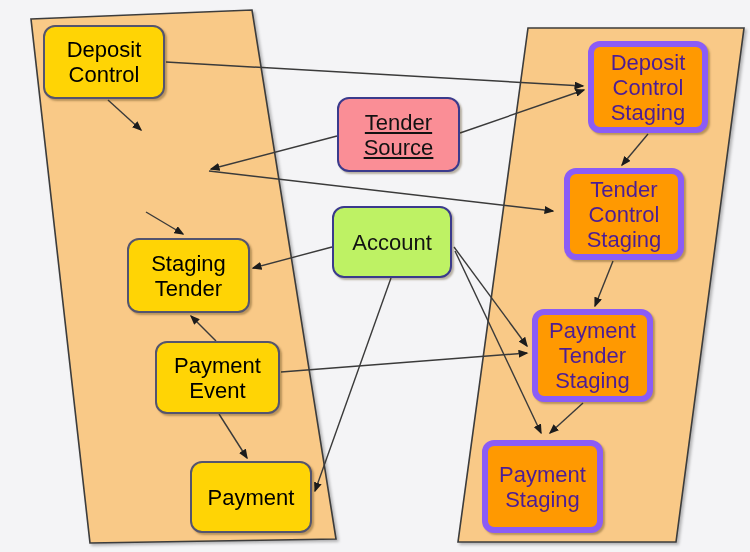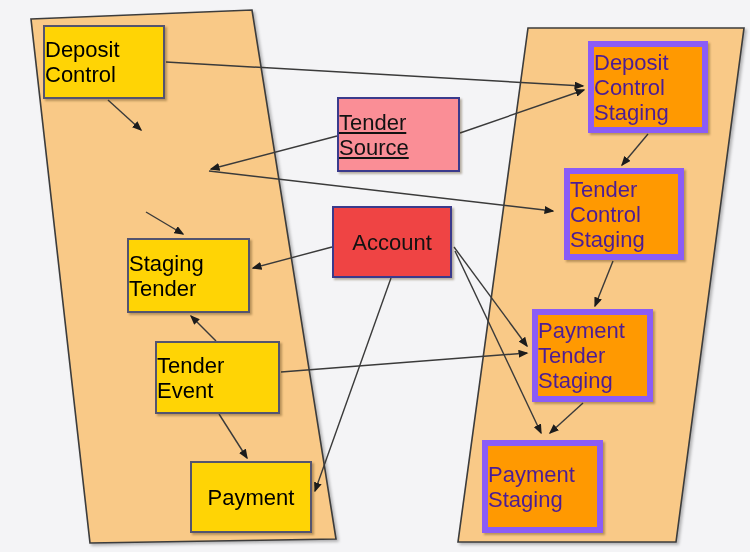--- a/index.html
+++ b/index.html
@@ -4,28 +4,29 @@
 <style>
   html,body{margin:0;padding:0;}
   body{background:#e9e9eb;font-family:"Liberation Sans",sans-serif;}
   #canvas{position:relative;width:750px;height:552px;background:#f4f4f6;overflow:hidden;}
   #canvas svg{position:absolute;left:0;top:0;}
   .region{filter:drop-shadow(2px 2px 1.5px rgba(0,0,0,.28));}
   .edge{stroke:#3a3a3a;stroke-width:1.4;fill:none;}
   .node{
     position:absolute;box-sizing:border-box;
     display:flex;align-items:center;justify-content:center;
-    text-align:left;font-size:22px;line-height:25px;
+    text-align:center;font-size:22px;line-height:25px;
     box-shadow:2px 2px 2px rgba(70,50,10,.35);
     z-index:2;
+    border-radius:12px;
   }
   .yellow{background:#FFD405;border:2px solid #54546e;color:#000000;}
   .orange{background:#FF9901;border:6px solid #8b5cf6;color:#4c1d95;}
   .pink{background:#FA8E96;border:2px solid #3a3a8c;color:#121212;}
-  .lavender{background:#ef4444;border:2px solid #3a3a8c;color:#121212;}
+  .lavender{background:#bef264;border:2px solid #3a3a8c;color:#121212;}
 </style>
 </head>
 <body>
 
 <div id="canvas">
 
   <svg width="750" height="552" viewBox="0 0 750 552">
     <defs>
       <marker id="arrow" markerWidth="10" markerHeight="8" refX="8.5" refY="4" orient="auto" markerUnits="userSpaceOnUse">
         <path d="M0,0 L10,4 L0,8 Z" fill="#1c1c1c"></path>
@@ -48,21 +49,21 @@
     <line class="edge" x1="391" y1="278" x2="315" y2="491" marker-end="url(#arrow)"></line>
     <line class="edge" x1="454" y1="247" x2="527" y2="346" marker-end="url(#arrow)"></line>
     <line class="edge" x1="455" y1="251" x2="541" y2="433" marker-end="url(#arrow)"></line>
     <line class="edge" x1="648" y1="134" x2="622" y2="165" marker-end="url(#arrow)"></line>
     <line class="edge" x1="613" y1="261" x2="595" y2="306" marker-end="url(#arrow)"></line>
     <line class="edge" x1="583" y1="403" x2="550" y2="433" marker-end="url(#arrow)"></line>
   </svg>
 
   <div class="node yellow" style="left:43px;top:25px;width:122px;height:74px;">Deposit Control</div>
   <div class="node yellow" style="left:127px;top:238px;width:123px;height:75px;">Staging Tender</div>
-  <div class="node yellow" style="left:155px;top:341px;width:125px;height:73px;">Tender Event</div>
+  <div class="node yellow" style="left:155px;top:341px;width:125px;height:73px;">Payment Event</div>
   <div class="node yellow" style="left:190px;top:461px;width:122px;height:72px;">Payment</div>
 
   <div class="node pink" style="left:337px;top:97px;width:123px;height:75px;text-decoration:underline;">Tender Source</div>
   <div class="node lavender" style="left:332px;top:206px;width:120px;height:72px;">Account</div>
 
   <div class="node orange" style="left:588px;top:41px;width:120px;height:92px;">Deposit Control Staging</div>
   <div class="node orange" style="left:557px;top:168px;width:120px;height:92px;margin-left:7px;">Tender Control Staging</div>
   <div class="node orange" style="left:532px;top:309px;width:121px;height:93px;">Payment Tender Staging</div>
   <div class="node orange" style="left:482px;top:440px;width:121px;height:93px;">Payment Staging</div>
 

